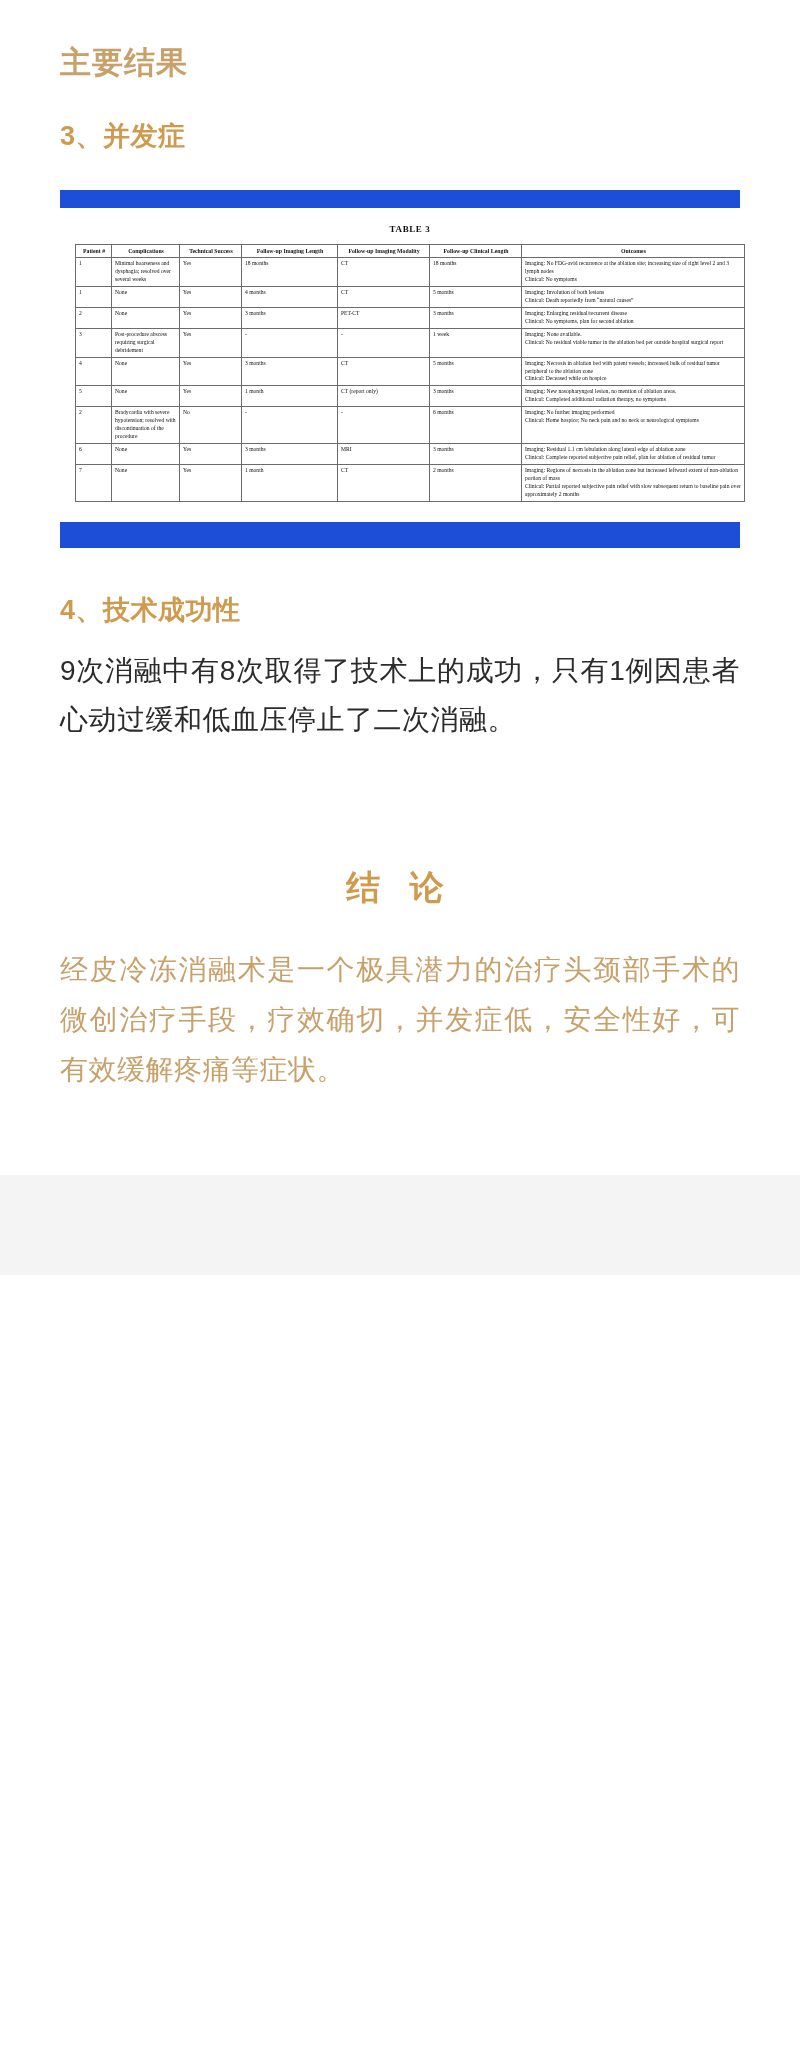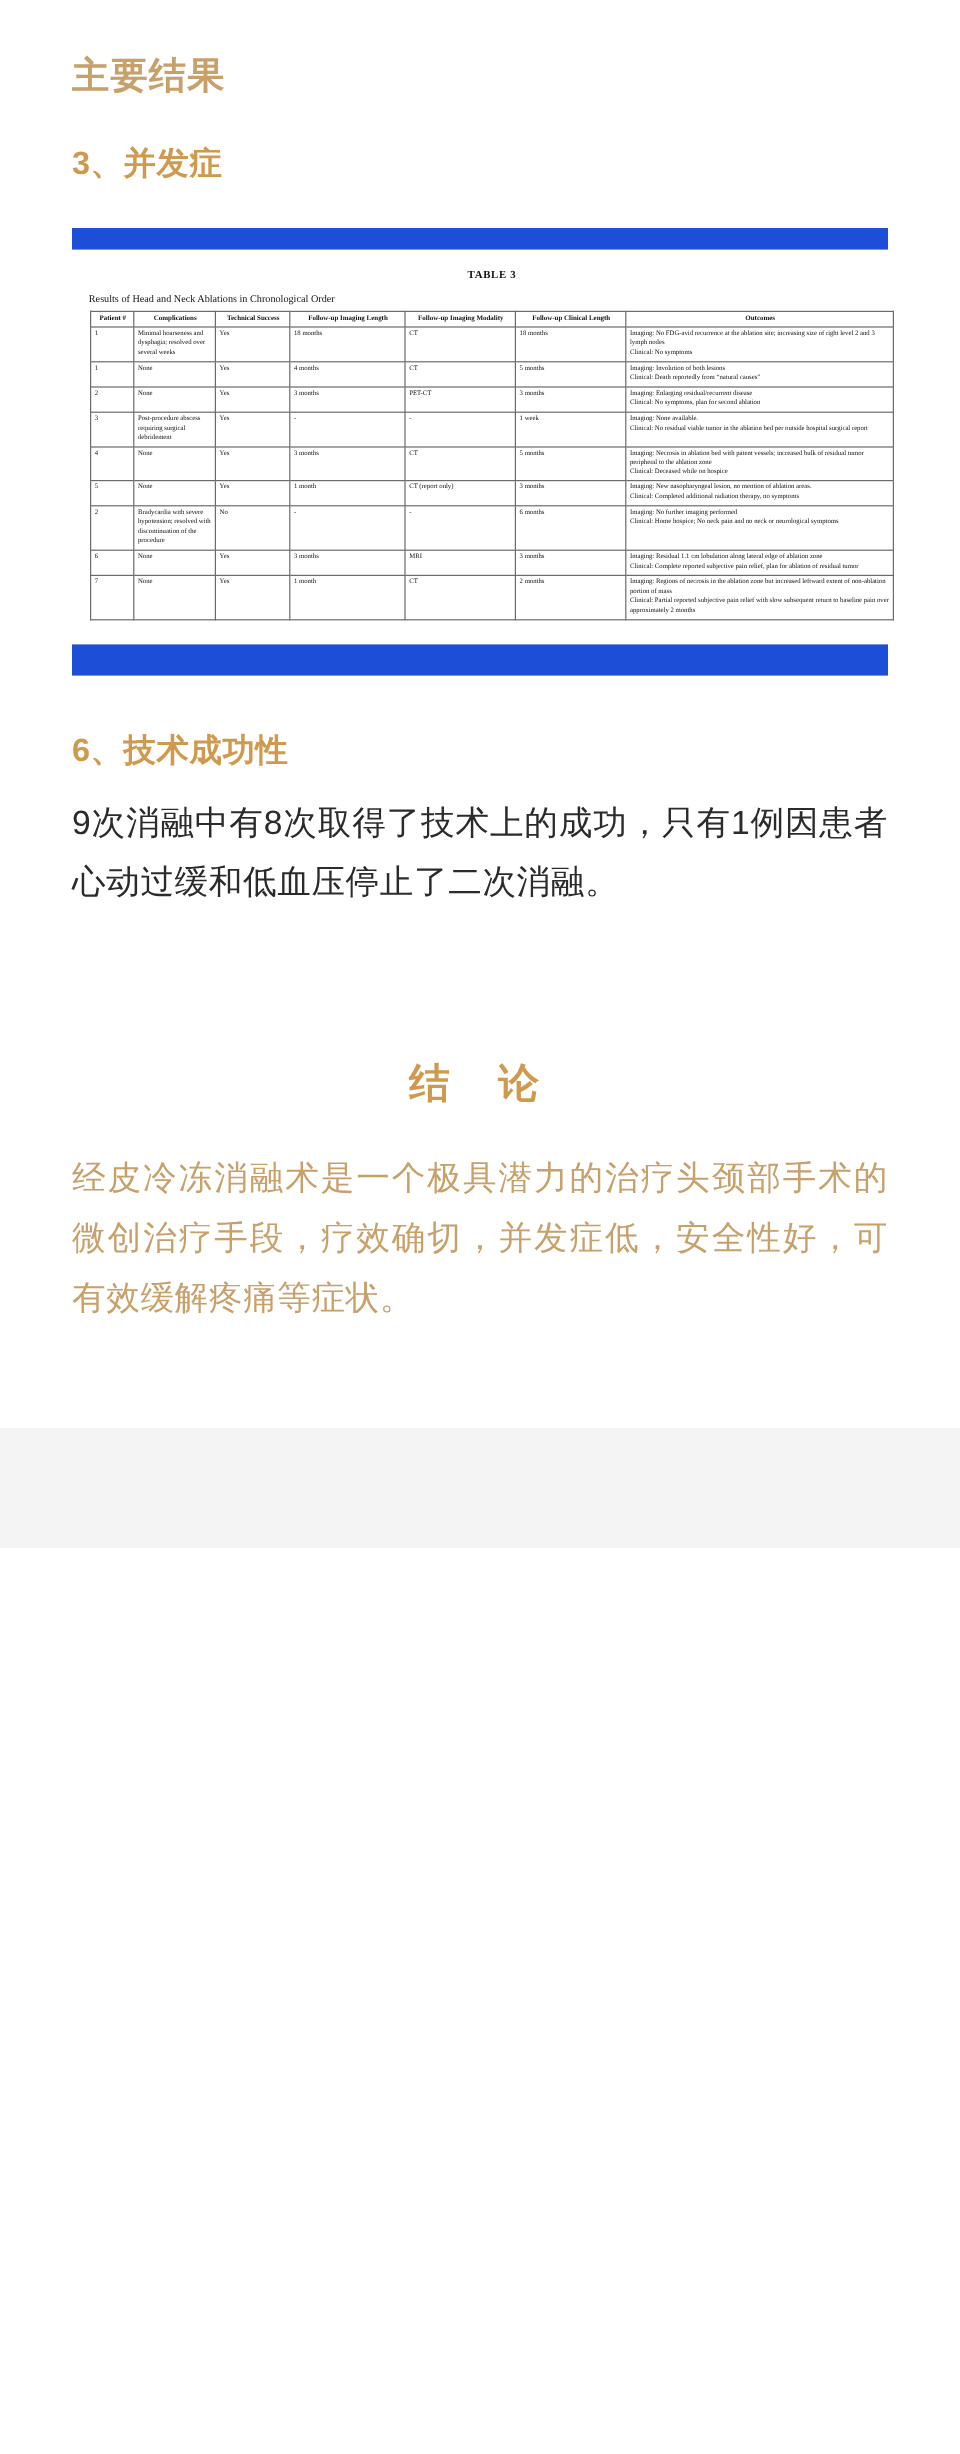--- a/index.html
+++ b/index.html
@@ -98,21 +98,20 @@
   .col4 { width: 96px; }
   .col5 { width: 92px; }
   .col6 { width: 92px; }
   .col7 { width: auto; }
   .section2 {
     margin-top: 44px;
   }
   .conclusion-wrap {
     margin-top: 120px;
     text-align: center;
-    font-family: Liberation Mono, monospace;
   }
   .conclusion-title {
     font-size: 34px;
     color: #d09a4e;
     font-weight: bold;
     letter-spacing: 10px;
     display: inline-block;
   }
   .conclusion-body {
     font-size: 28px;
@@ -134,21 +133,20 @@
 <div class="page">
   <div class="content">
 
     <h1 class="h-main">主要结果</h1>
 
     <h2 class="h-sub">3、并发症</h2>
 
     <div class="fig-wrap">
       <div class="table-card">
         <div class="tbl-title">TABLE 3</div>
-        <div class="tbl-caption">Results of Head and Neck Ablations in Chronological Order</div>
         <table class="t3">
           <colgroup>
             <col class="col1">
               <col class="col2">
               <col class="col3">
               <col class="col4">
               <col class="col5">
               <col class="col6">
               <col class="col7">
           </colgroup>
@@ -253,21 +251,21 @@
                 <td style="white-space: pre-line;">2 months</td>
                 <td style="white-space: pre-line;">Imaging: Regions of necrosis in the ablation zone but increased leftward extent of non-ablation portion of mass
 Clinical: Partial reported subjective pain relief with slow subsequent return to baseline pain over approximately 2 months</td>
               </tr>
             </tbody>
         </table>
       </div>
     </div>
 
     <div class="section2">
-      <h2 class="h-sub">6、技术成功性</h2>
+      <h2 class="h-sub">4、技术成功性</h2>
       <p class="body-text">9次消融中有8次取得了技术上的成功，只有1例因患者心动过缓和低血压停止了二次消融。</p>
     </div>
 
     <div class="conclusion-wrap">
       <div class="conclusion-title">结 论</div>
       <p class="conclusion-body">经皮冷冻消融术是一个极具潜力的治疗头颈部手术的微创治疗手段，疗效确切，并发症低，安全性好，可有效缓解疼痛等症状。</p>
     </div>
 
   </div>
   <div class="bottom-fill"></div>

